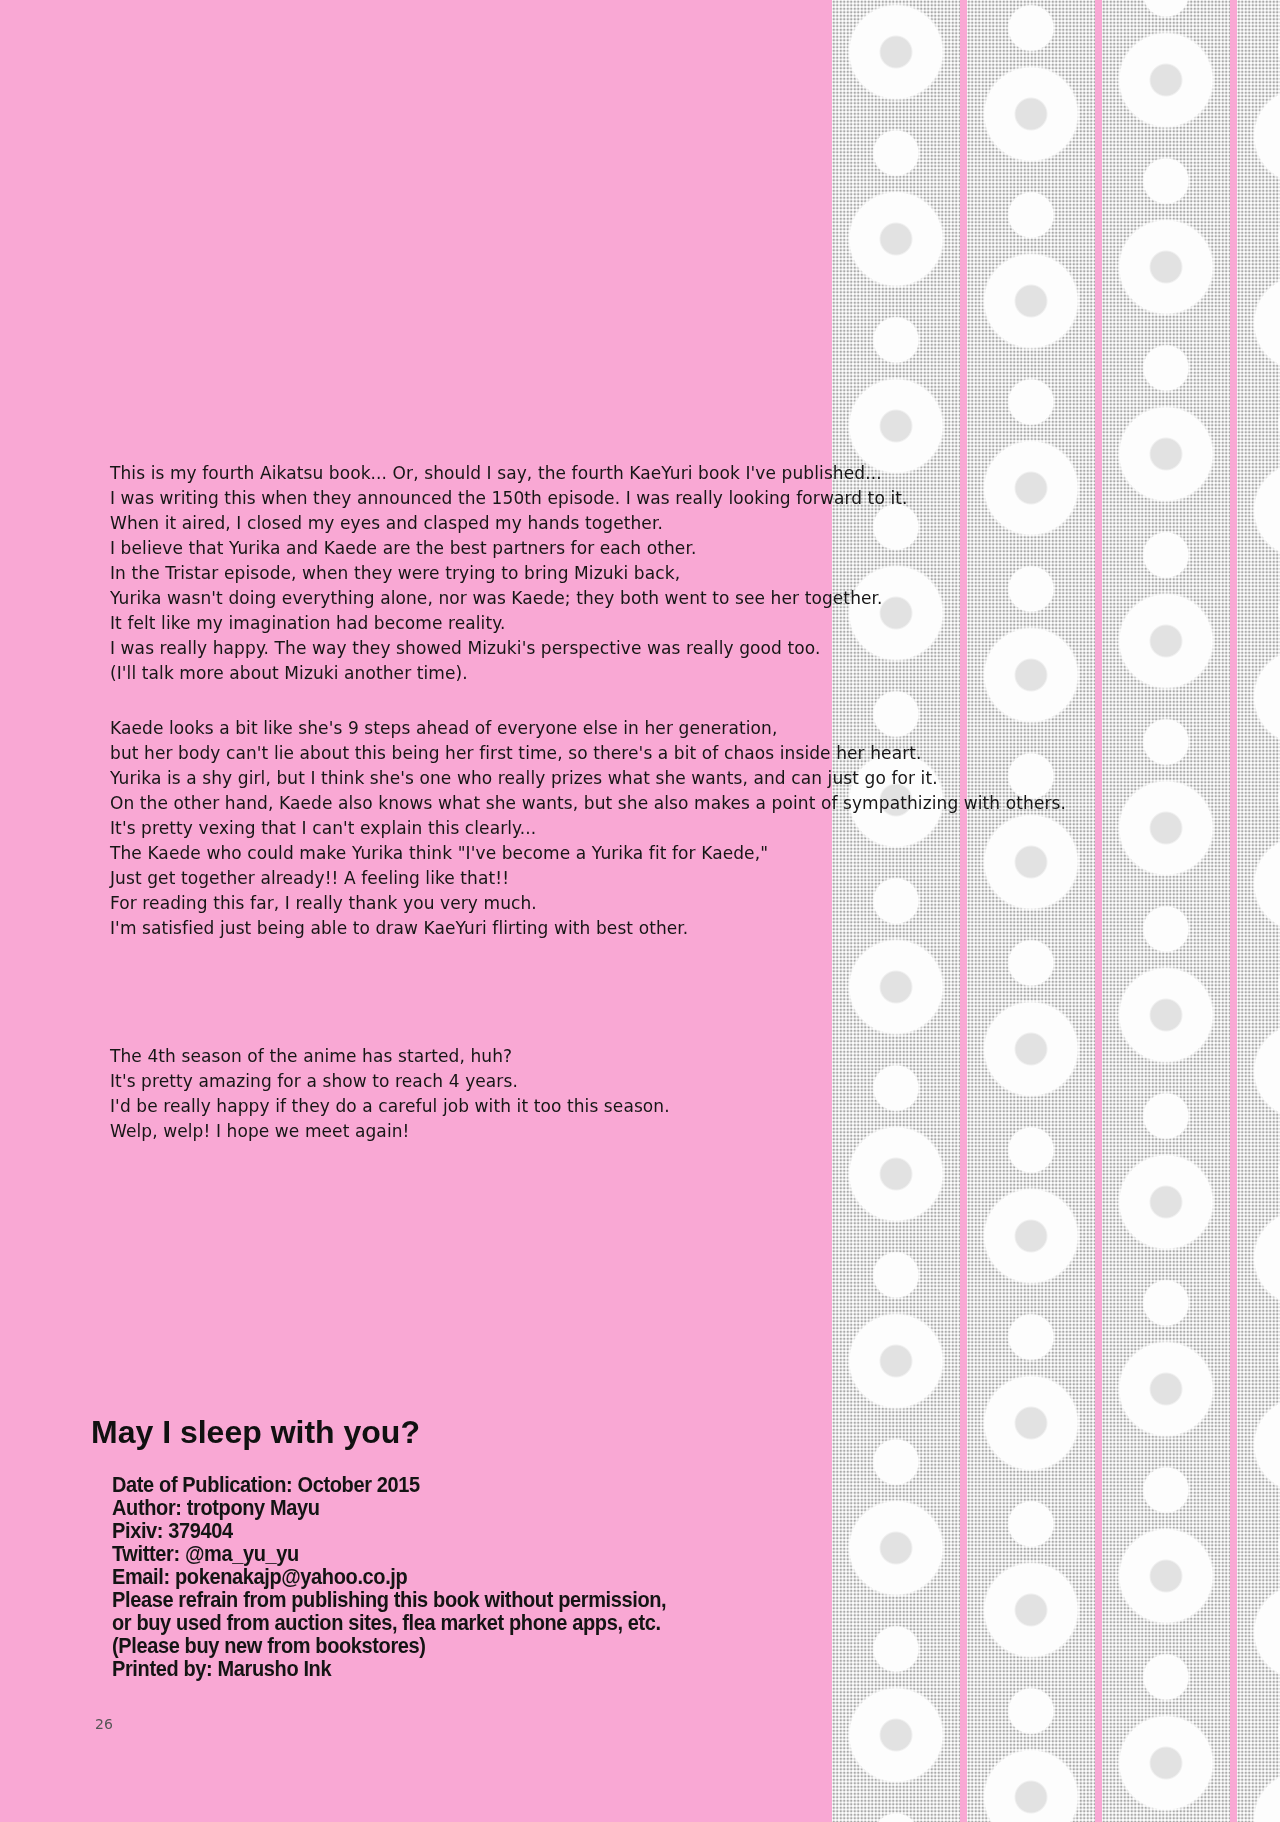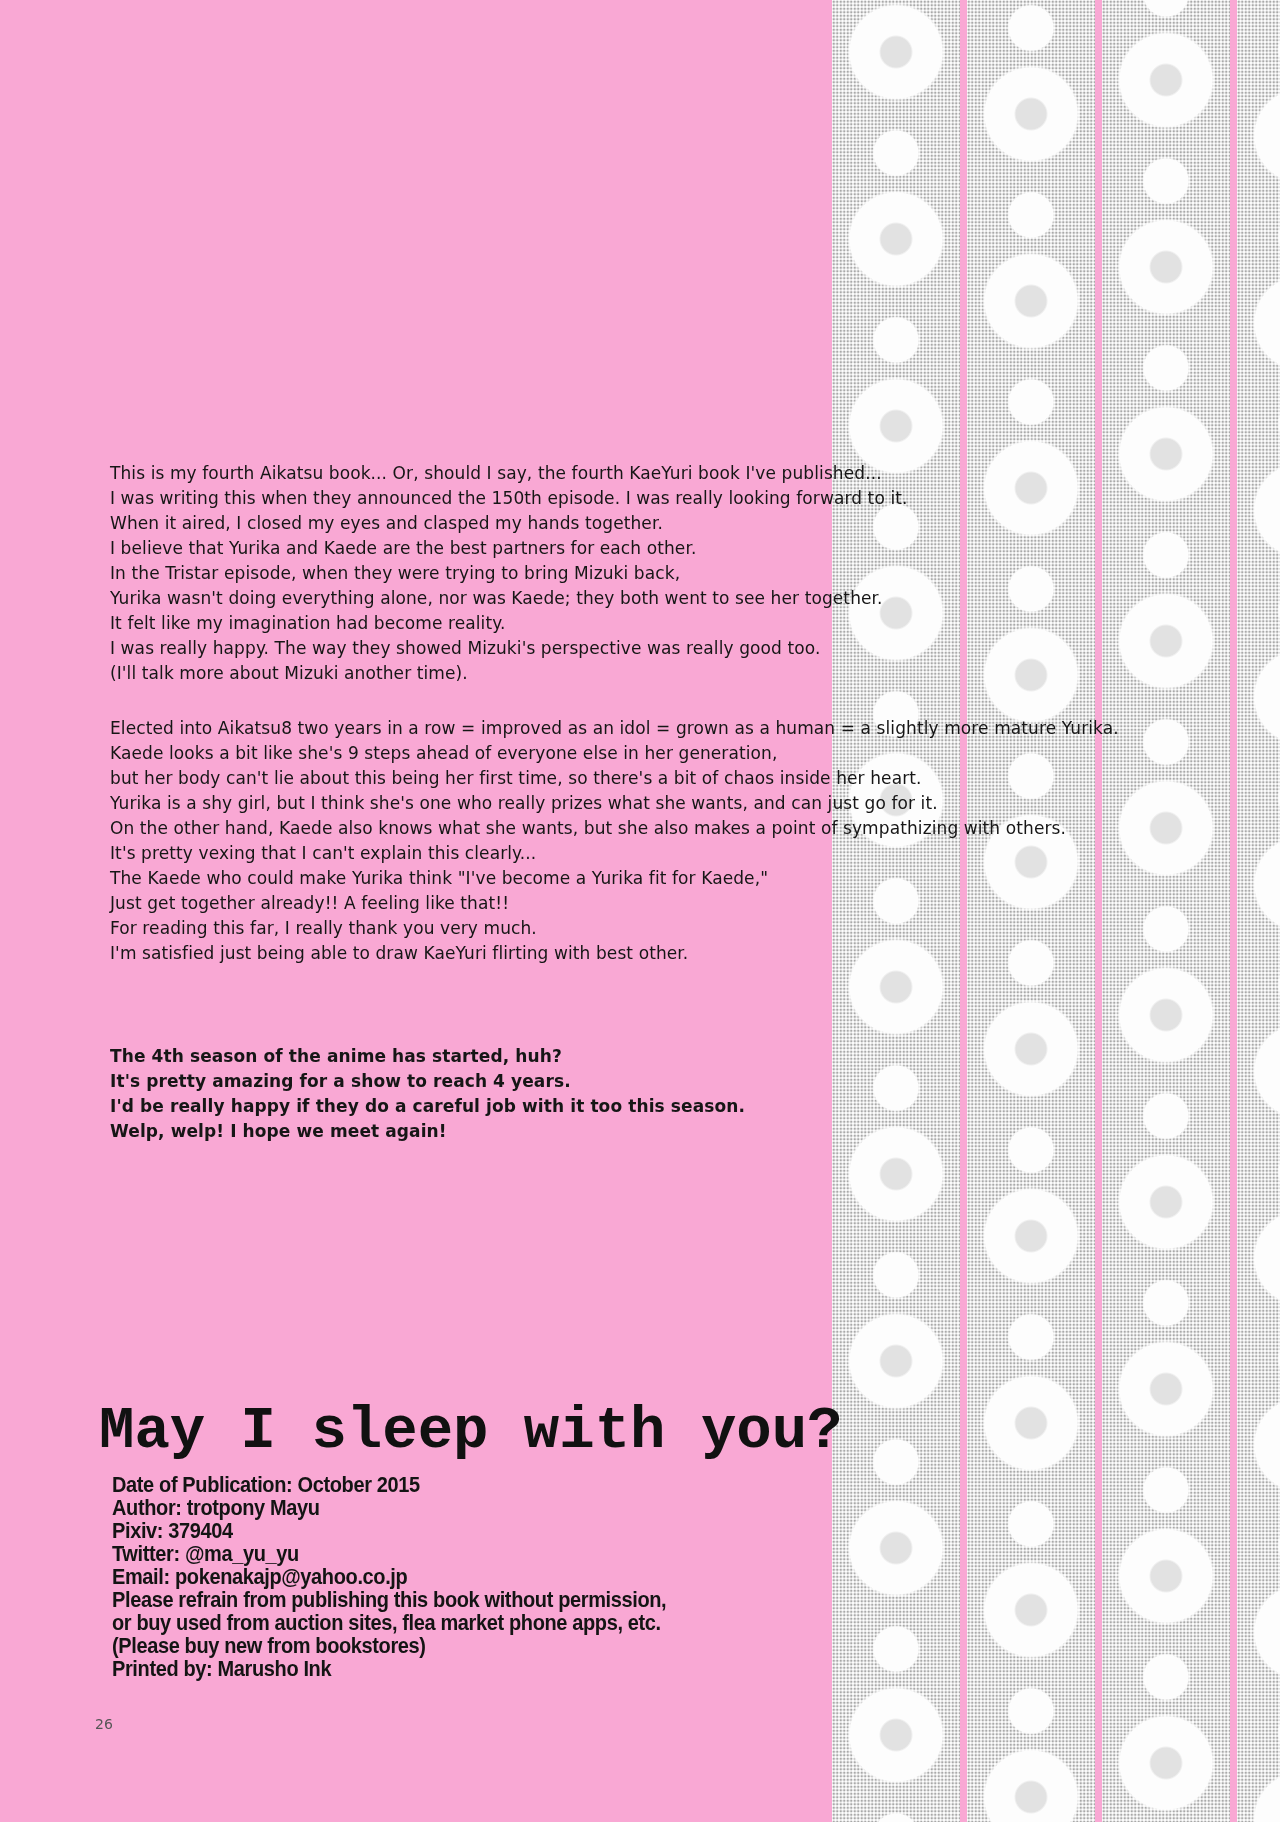--- a/index.html
+++ b/index.html
@@ -35,35 +35,35 @@
   .band-1{left:0;   background-position:0 0px,  0 0px,  0 0px,  0 0;}
   .band-2{left:135px;background-position:0 62px, 0 62px, 0 62px, 0 0;}
   .band-3{left:270px;background-position:0 28px, 0 28px, 0 28px, 0 0;}
   .band-4{left:405px;background-position:0 84px, 0 84px, 0 84px, 0 0;}
 
   
   .afterword{position:absolute;left:110px;top:0;z-index:2;}
   .para{position:absolute;left:0;margin:0;}
   .para-1{top:461px;}
   .para-2{top:716px;}
-  .para-3{top:1044px;font-weight:bold;}
+  .para-3{top:1044px;}
   .line{
     display:block;
     white-space:nowrap;
     font-size:17px;
     line-height:25px;
     letter-spacing:0.1px;
     color:#161616;
   }
 
   
   .title{
-    position:absolute;left:99px;top:1406px;z-index:2;
-    font-family:Liberation Mono, monospace;
-    font-size:59px;line-height:52px;
+    position:absolute;left:91px;top:1406px;z-index:2;
+    font-family:Liberation Sans, sans-serif;
+    font-size:32px;line-height:52px;
     color:#111111;
     white-space:nowrap;
     margin:0;
   }
   .colophon{position:absolute;left:112px;top:1474px;z-index:2;}
   .colophon-line{
     display:block;
     white-space:nowrap;
     font-family:"Liberation Sans","DejaVu Sans",sans-serif;
     font-weight:bold;
@@ -102,21 +102,20 @@
       <span class="line">When it aired, I closed my eyes and clasped my hands together.</span>
       <span class="line">I believe that Yurika and Kaede are the best partners for each other.</span>
       <span class="line">In the Tristar episode, when they were trying to bring Mizuki back,</span>
       <span class="line">Yurika wasn't doing everything alone, nor was Kaede; they both went to see her together.</span>
       <span class="line">It felt like my imagination had become reality.</span>
       <span class="line">I was really happy. The way they showed Mizuki's perspective was really good too.</span>
       <span class="line">(I'll talk more about Mizuki another time).</span>
     </p>
 
     <p class="para para-2">
-      <span class="line">Elected into Aikatsu8 two years in a row = improved as an idol = grown as a human = a slightly more mature Yurika.</span>
       <span class="line">Kaede looks a bit like she's 9 steps ahead of everyone else in her generation,</span>
       <span class="line">but her body can't lie about this being her first time, so there's a bit of chaos inside her heart.</span>
       <span class="line">Yurika is a shy girl, but I think she's one who really prizes what she wants, and can just go for it.</span>
       <span class="line">On the other hand, Kaede also knows what she wants, but she also makes a point of sympathizing with others.</span>
       <span class="line">It's pretty vexing that I can't explain this clearly...</span>
       <span class="line">The Kaede who could make Yurika think "I've become a Yurika fit for Kaede,"</span>
       <span class="line">Just get together already!! A feeling like that!!</span>
       <span class="line">For reading this far, I really thank you very much.</span>
       <span class="line">I'm satisfied just being able to draw KaeYuri flirting with best other.</span>
     </p>

